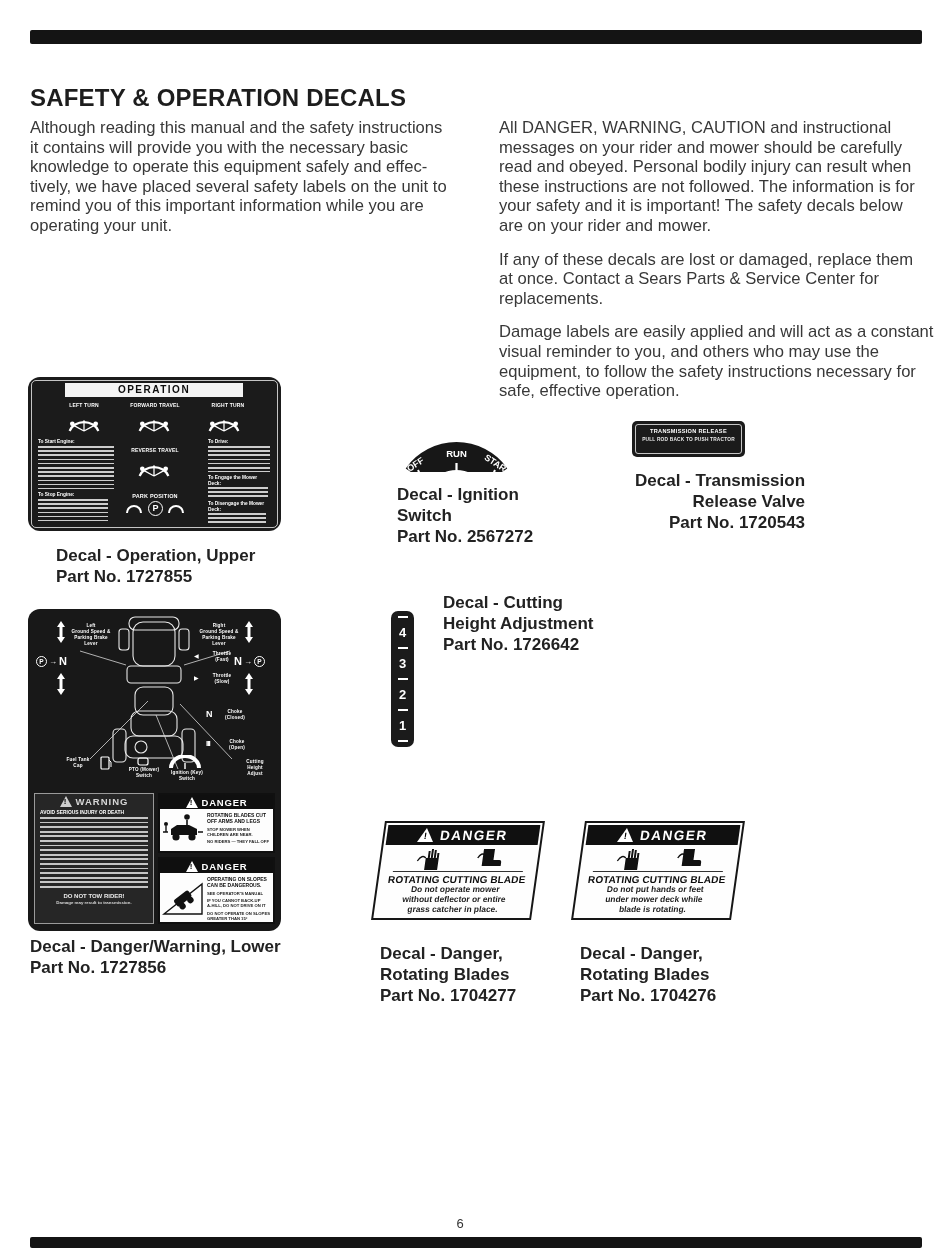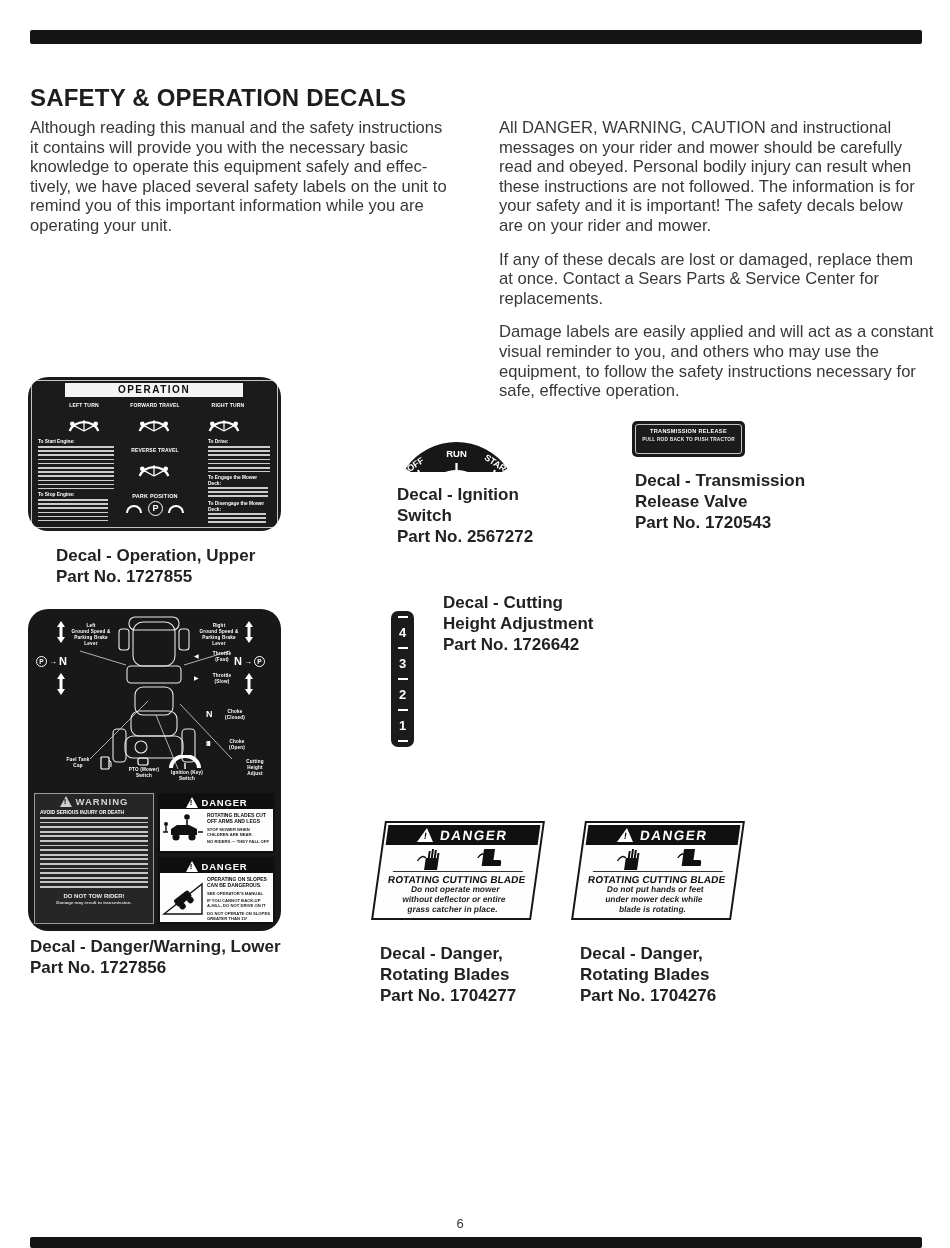--- a/index.html
+++ b/index.html
@@ -7,21 +7,21 @@
     width:950px;height:1248px;position:relative;background:#ffffff;
     font-family:"Liberation Sans","DejaVu Sans",sans-serif;color:#2d2d2d;overflow:hidden;
   }
   .abs{position:absolute;}
   .bar{background:#141414;border-radius:2px;}
   h1.page-title{font-size:24px;font-weight:bold;color:#1d1d1d;margin:0;letter-spacing:.2px;}
   .bodytext{font-size:16.6px;line-height:19.6px;color:#383838;white-space:pre-line;margin:0 0 14px 0;}
   .caption{font-weight:bold;font-size:17px;line-height:21px;color:#222;white-space:pre-line;}
 
   
-  .decal{background:#1b1b1b;border-radius:20px;}
+  .decal{background:#1b1b1b;border-radius:12px;}
   .hairline{position:absolute;inset:3px;border:1px solid rgba(255,255,255,.75);border-radius:5px;pointer-events:none;}
 
   
   .op-head{position:absolute;top:6px;left:37px;width:178px;height:14px;background:#f4f4f4;color:#0d0d0d;
            font-weight:bold;font-size:10px;line-height:14px;text-align:center;letter-spacing:1.5px;}
   .tinylabel{position:absolute;color:#fff;font-weight:bold;font-size:5px;line-height:1.3;text-align:center;white-space:pre-line;letter-spacing:.2px;}
   .tinyhead{position:absolute;color:#fff;font-weight:bold;font-size:4.8px;line-height:1.2;text-align:left;white-space:pre-line;}
   .microlines{position:absolute;background-image:repeating-linear-gradient(to bottom,
       rgba(255,255,255,.78) 0,rgba(255,255,255,.78) 1.6px,transparent 1.6px,transparent 4.2px);}
   .microlines.dim{background-image:repeating-linear-gradient(to bottom,
@@ -184,21 +184,21 @@
 Switch
 Part No. 2567272</div>
 
 <div class="abs decal" style="left:632px;top:421px;width:113px;height:36px;border-radius:5px;">
   <div class="hairline" style="border-radius:3px;"></div>
   <div style="padding-top:7px;">
     <div class="trans-line1">TRANSMISSION RELEASE</div>
     <div class="trans-line2">PULL ROD BACK TO PUSH TRACTOR</div>
   </div>
 </div>
-<div class="abs caption" style="left:635px;top:470px;">Decal - Transmission
+<div class="abs caption" style="left:635px;top:470px;text-align:right;">Decal - Transmission
 Release Valve
 Part No. 1720543</div>
 
 <div class="abs decal ch-strip" style="left:391px;top:611px;width:23px;height:136px;border-radius:7px;">
   <span class="ch-dash"></span>
   <span class="ch-num">4</span>
   <span class="ch-dash"></span>
   <span class="ch-num">3</span>
   <span class="ch-dash"></span>
   <span class="ch-num">2</span>

